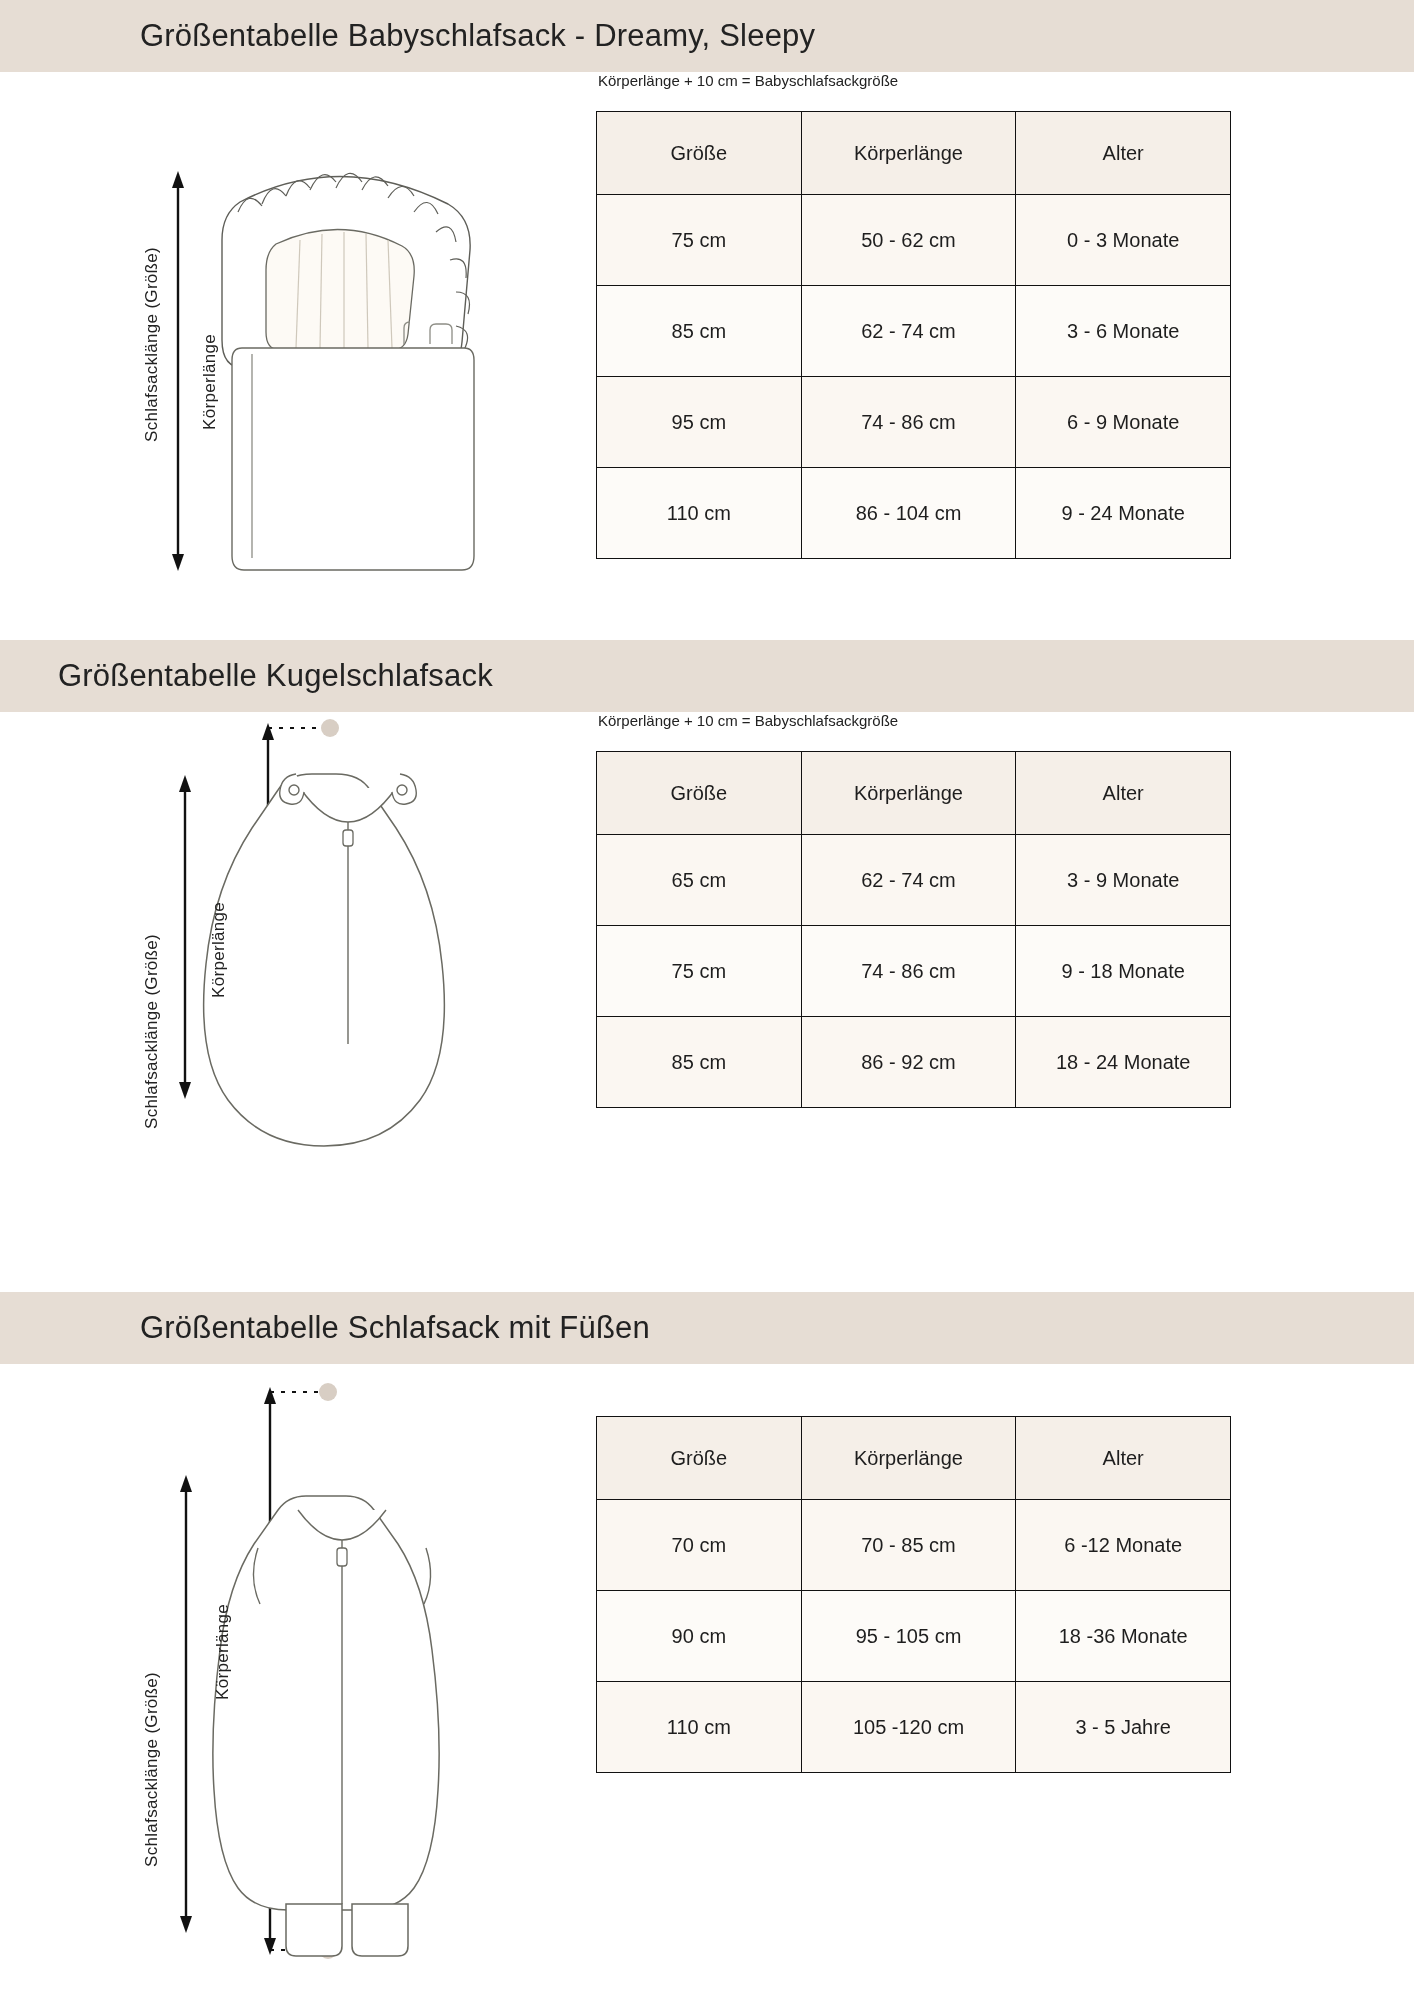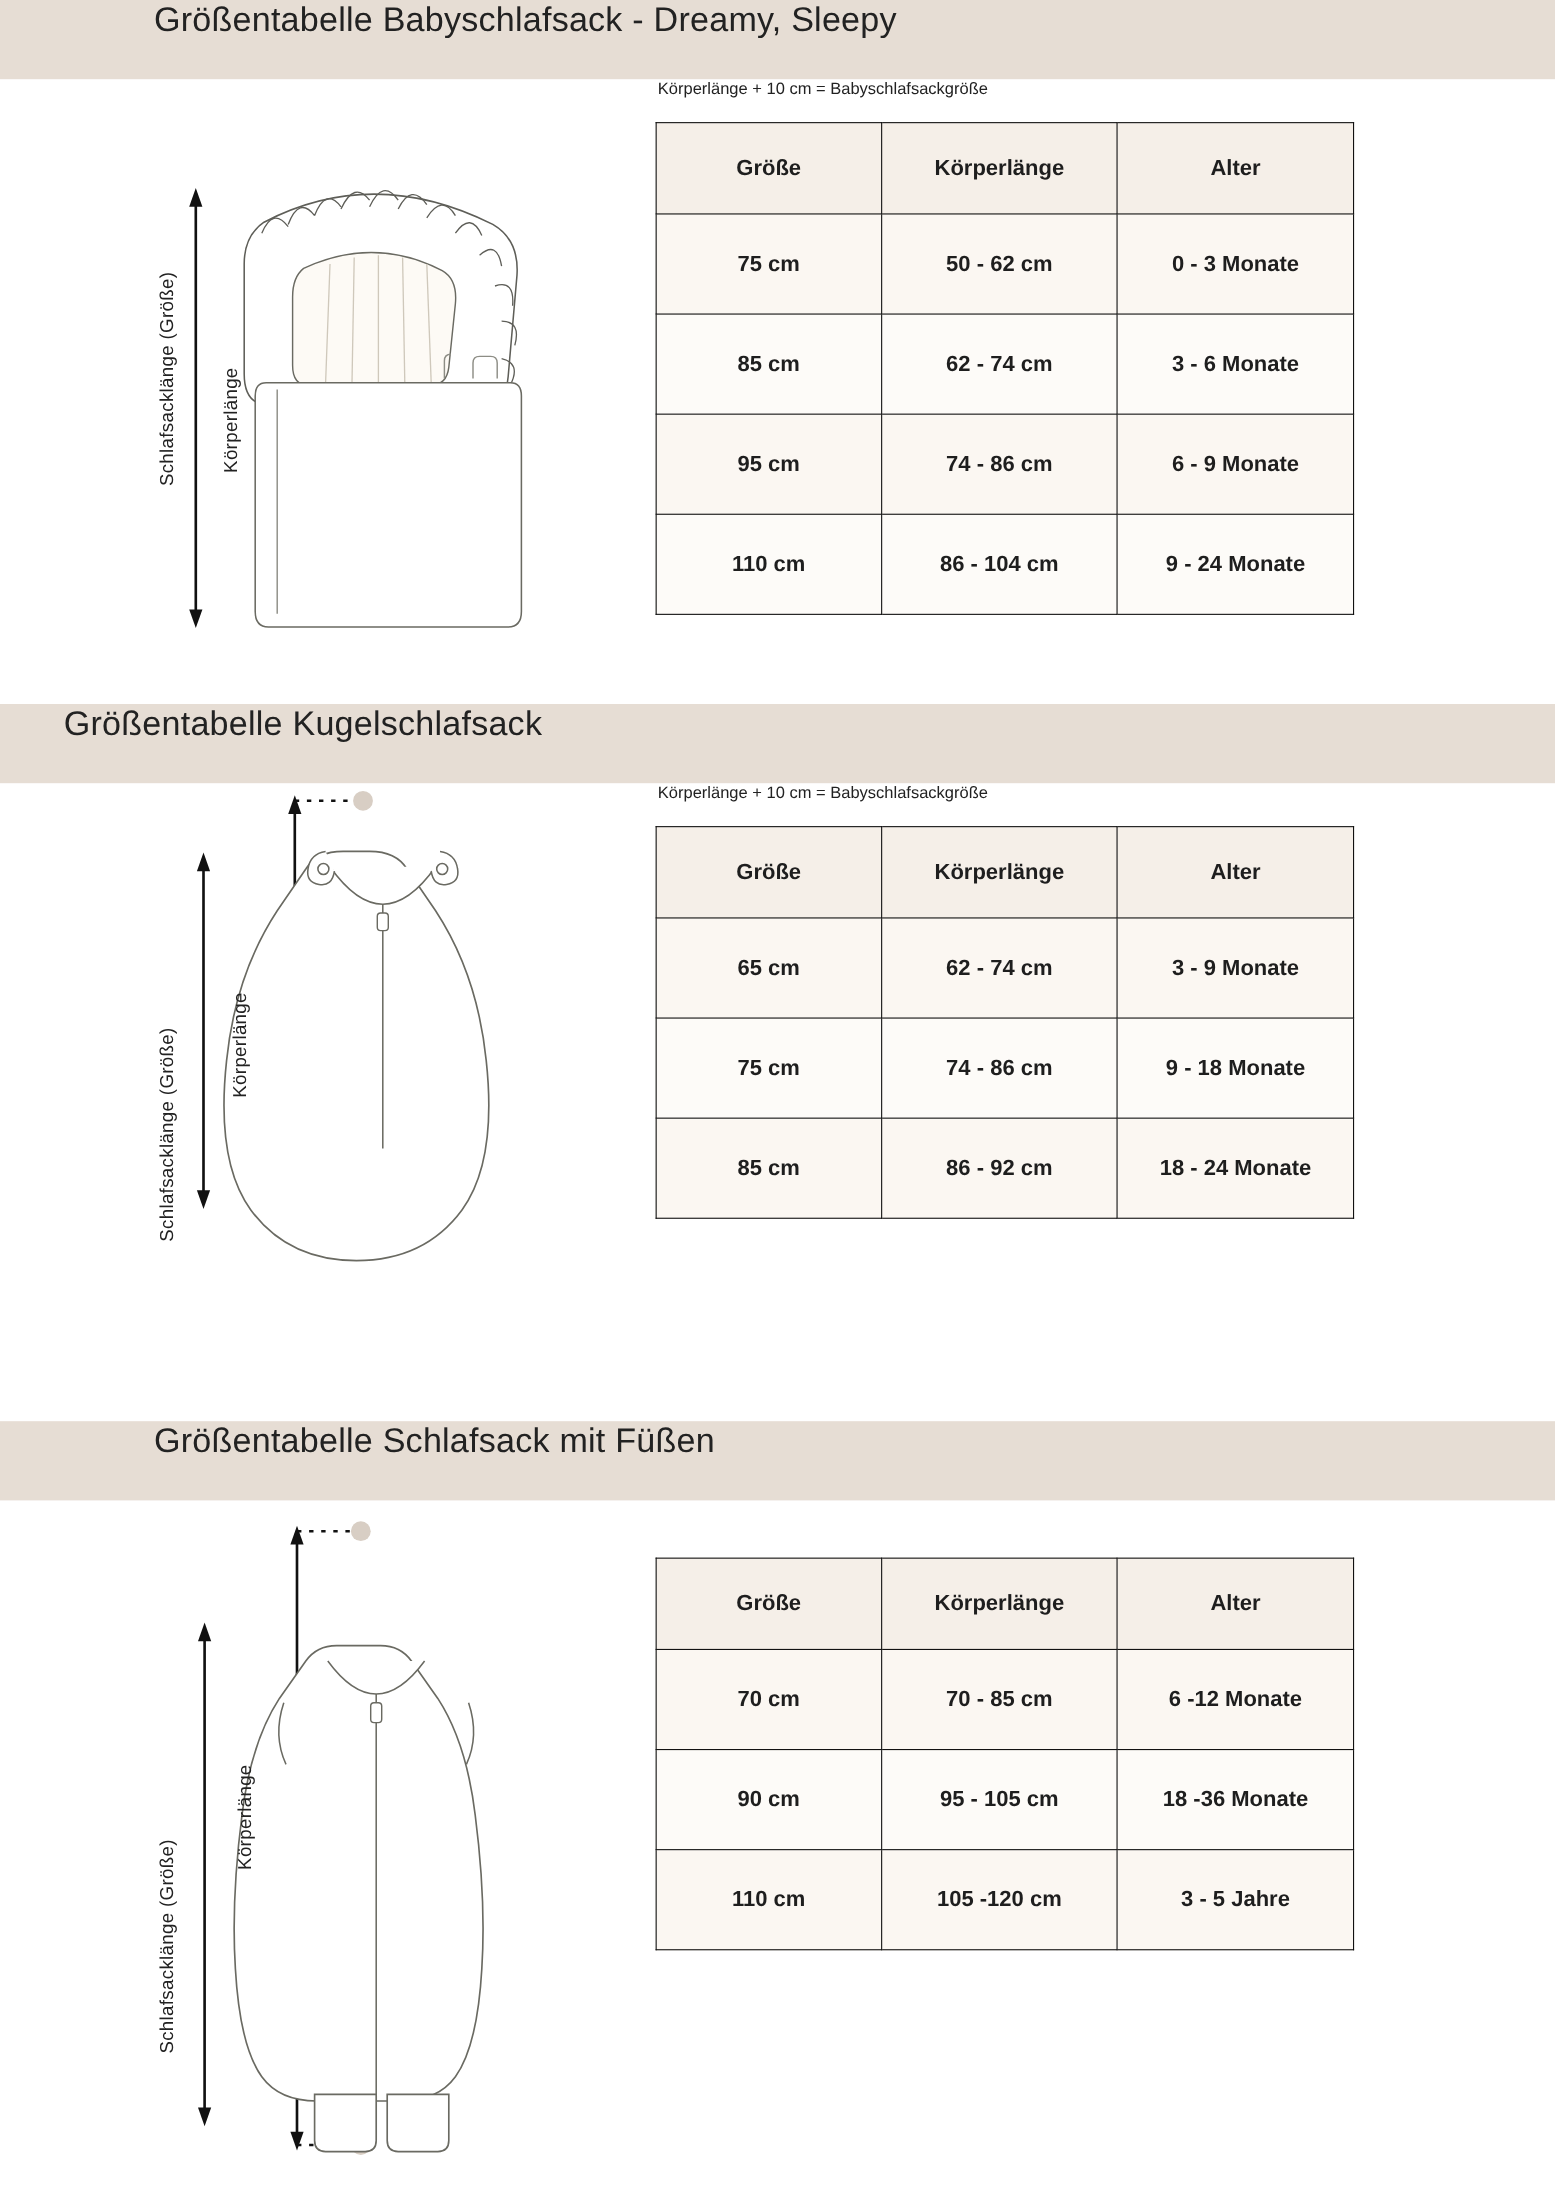--- a/index.html
+++ b/index.html
@@ -14,20 +14,21 @@
     color: #2b2b2b;
     overflow: hidden;
     position: relative;
   }
 
   
   .banner {
     background: #e6ddd4;
     height: 72px;
     display: flex;
+    align-items: center;
     width: 100%;
     box-sizing: border-box;
   }
   .banner-title {
     font-size: 31px;
     font-weight: 400;
     letter-spacing: 0.2px;
     color: #222;
     padding-left: 140px;
   }
@@ -65,21 +66,21 @@
 
   table.sizes {
     border-collapse: collapse;
     width: 635px;
     background: #fdfaf6;
   }
   table.sizes th, table.sizes td {
     border: 1px solid #111;
     text-align: center;
     font-size: 20px;
-    font-weight: 700;
+    font-weight: 400;
     color: #1e1e1e;
     height: 90px;
     padding: 0 6px;
   }
   table.sizes th { background: #f5efe8; height: 82px; }
   table.sizes tbody tr:nth-child(odd) td { background: #fbf7f2; }
   table.sizes tbody tr:nth-child(even) td { background: #fdfbf8; }
   table.sizes col.c1 { width: 205px; }
   table.sizes col.c2 { width: 215px; }
   table.sizes col.c3 { width: 215px; }

